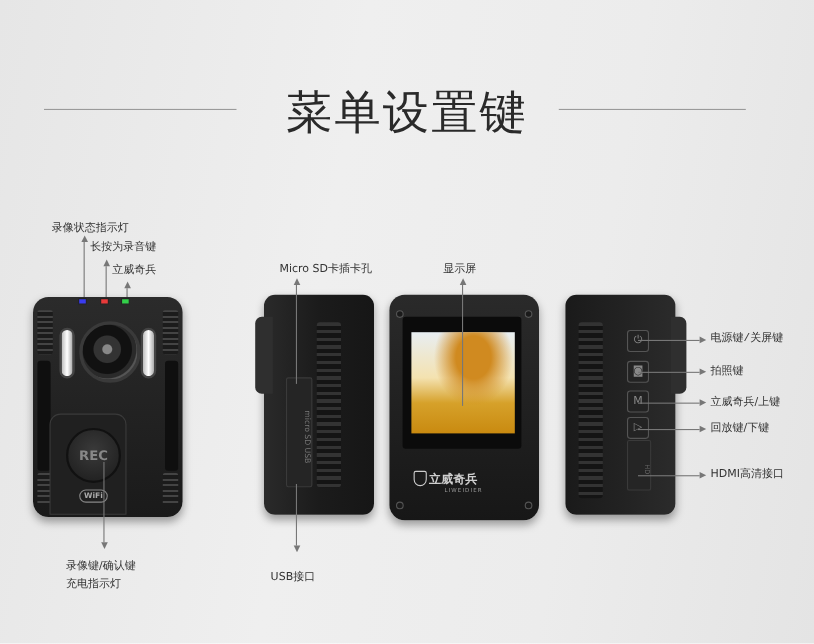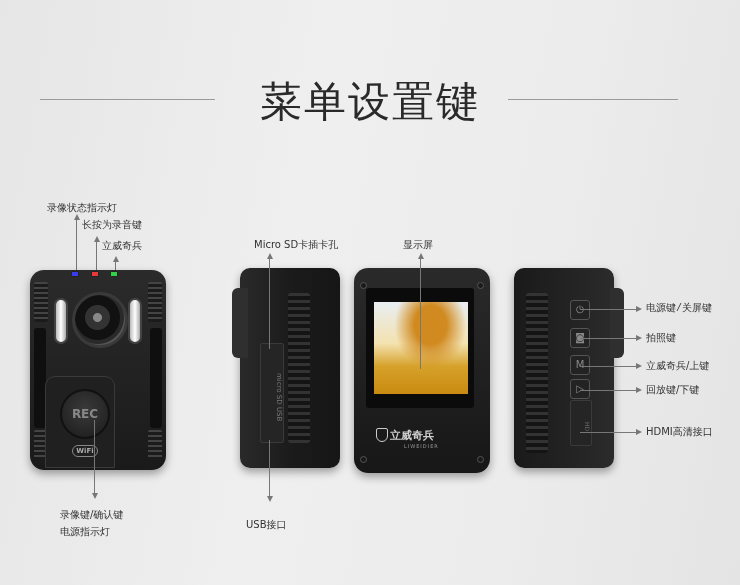--- a/index.html
+++ b/index.html
@@ -123,21 +123,21 @@
   <div class="ir" style="right:24px;top:28px;"></div>
   <div class="lens"></div>
   <div class="rec-panel">
     <div class="rec-btn">REC</div>
     <div class="wifi">WiFi</div>
   </div>
 </div>
 <div class="vline" style="left:94px;top:420px;height:73px;"></div>
 <div class="arrow-down" style="left:92px;top:493px;"></div>
 <div class="label" style="left:60px;top:508px;">录像键/确认键</div>
-<div class="label" style="left:60px;top:525px;">电源指示灯</div>
+<div class="label" style="left:60px;top:525px;">充电指示灯</div>
 
 <div class="label" style="left:229px;top:238px;margin-left:25px;">Micro SD卡插卡孔</div>
 <div class="arrow-up" style="left:267px;top:253px;"></div>
 <div class="cam-side">
   <div class="side-lens"></div>
   <div class="side-vents"></div>
   <div class="sd-door">micro SD  USB</div>
 </div>
 <div class="vline" style="left:269px;top:259px;height:90px;"></div>
 <div class="vline" style="left:269px;top:440px;height:56px;"></div>

